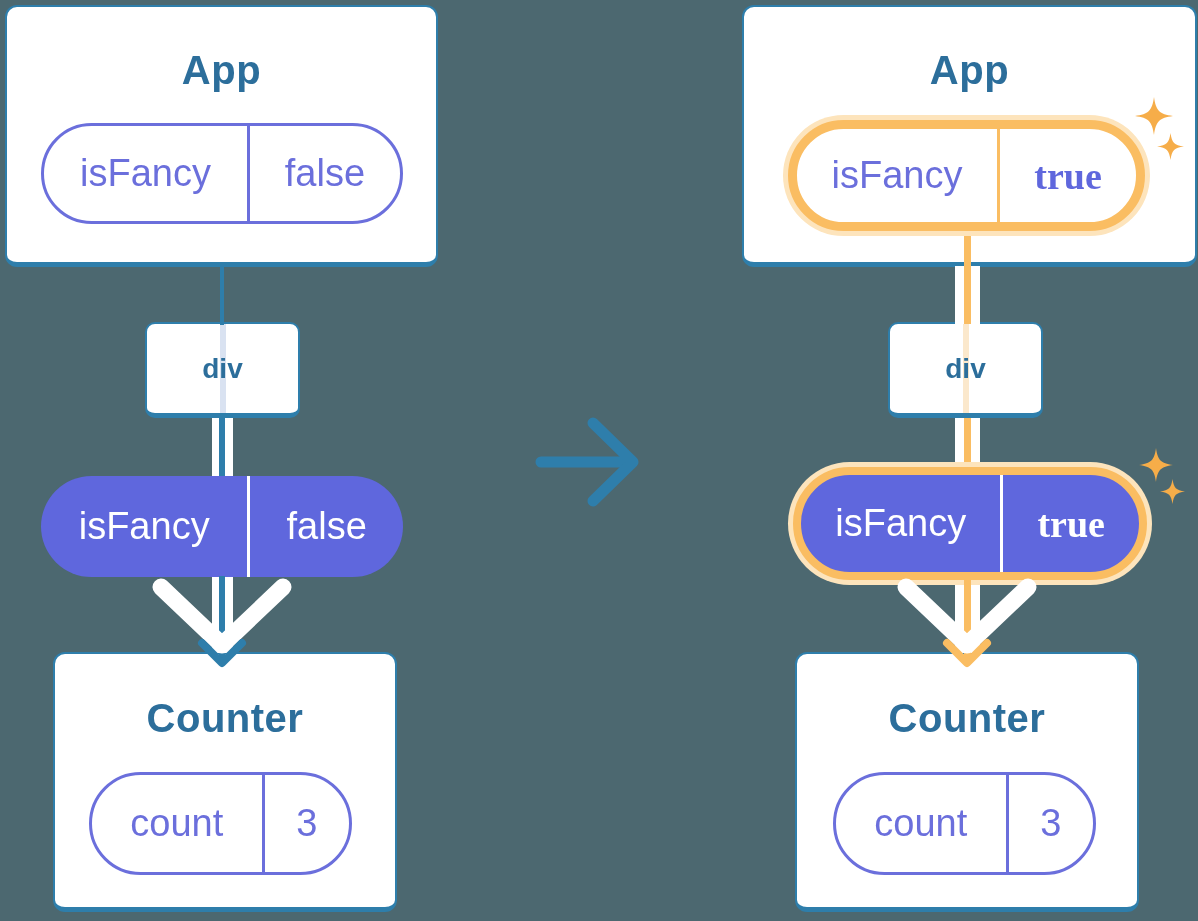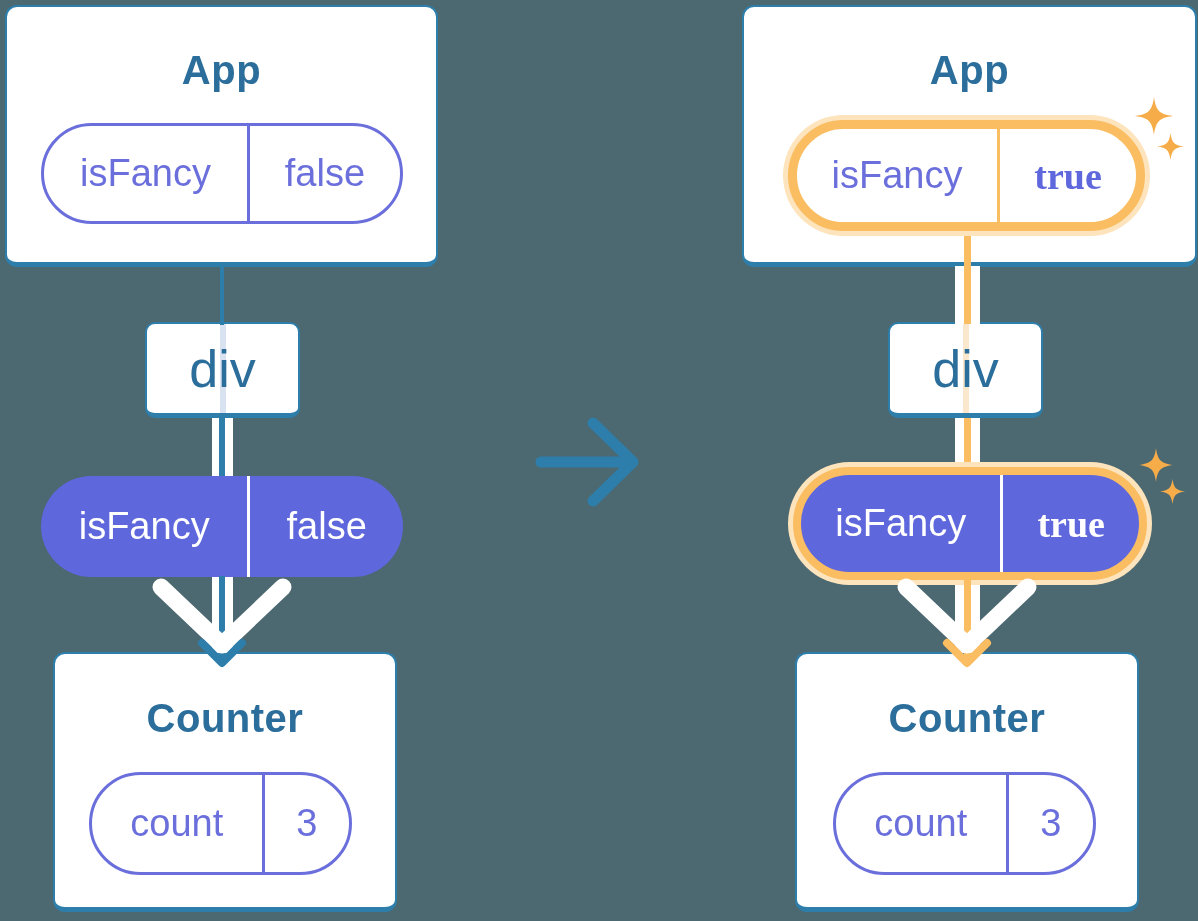--- a/index.html
+++ b/index.html
@@ -34,21 +34,21 @@
   .sep-purple{background:var(--purple-outline);}
   .sep-white{background:#fff;}
   .sep-orange{background:var(--orange);}
   .bold{font-weight:700;font-family:Liberation Serif, serif;}
   .vline{position:absolute;}
   .z2{z-index:2;} .z4{z-index:4;} .z5{z-index:5;} .z6{z-index:6;}
   .divbox{position:absolute;background:#fff;border:2px solid var(--blue);border-bottom-width:5px;
           border-radius:10px;box-sizing:border-box;z-index:1;display:flex;align-items:center;
           justify-content:center;}
   .divbox .inner-line{position:absolute;top:0;bottom:0;width:6px;left:50%;margin-left:-3px;z-index:1;}
-  .divbox .lbl{position:relative;z-index:2;font-size:52px;font-weight:400;color:var(--heading);}
+  .divbox .lbl{position:relative;z-index:2;font-size:28px;font-weight:700;color:var(--heading);}
   svg{position:absolute;display:block;}
 </style>
 </head>
 <body>
 
 <div id="stage">
 
   <div class="card" style="left:5px;top:5px;width:433px;height:262px;"></div>
   <div class="title" style="left:5px;top:50px;width:433px;">App</div>
 

